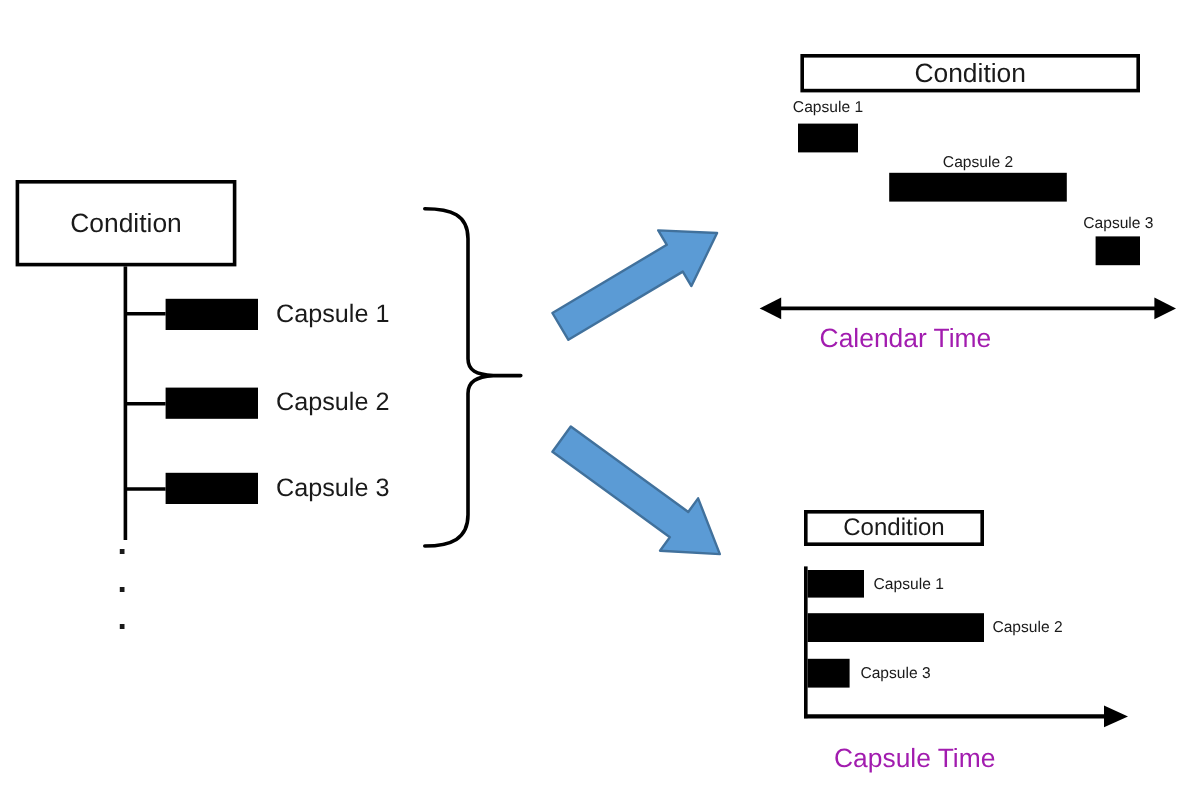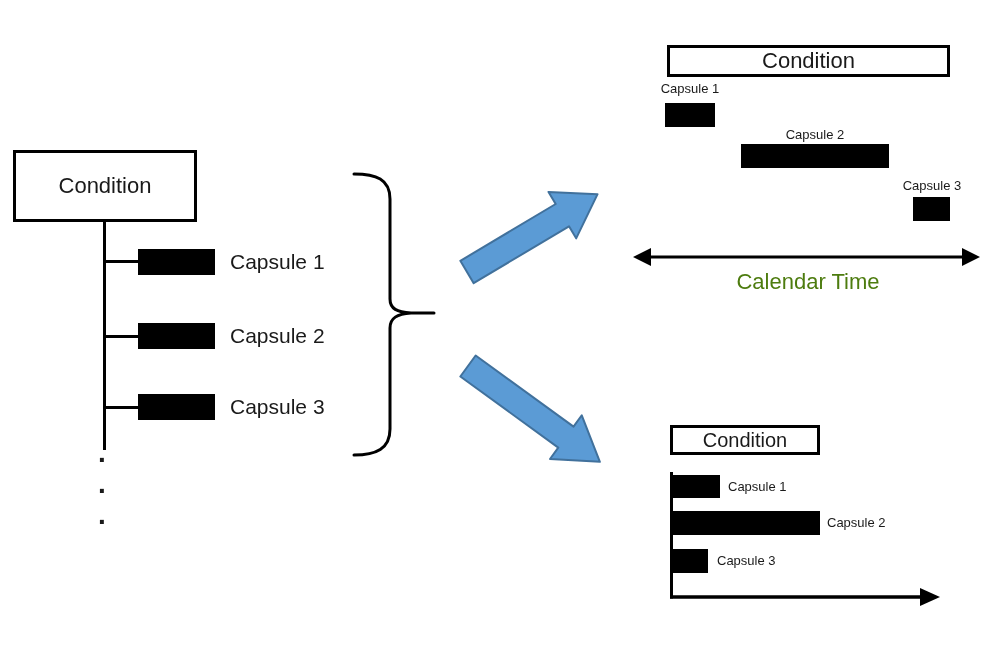--- a/index.html
+++ b/index.html
@@ -45,22 +45,22 @@
   }
   .cap-label-sm {
     position: absolute;
     font-size: 13px;
     color: #1a1a1a;
     white-space: nowrap;
   }
   .axis-title {
     position: absolute;
     font-size: 22px;
-    color: #4d7c0f;
-    text-align: center;
+    color: #a21caf;
+    text-align: left;
     white-space: nowrap;
   }
   .dot {
     position: absolute;
     font-size: 28px;
     line-height: 30px;
     font-weight: bold;
     color: #1a1a1a;
   }
   .block-arrow {
@@ -150,14 +150,15 @@
 
   <div class="bar" style="left:673px; top:475px; width:47px; height:23px;"></div>
   <div class="cap-label-sm" style="left:728px; top:475px; line-height:23px;">Capsule 1</div>
 
   <div class="bar" style="left:673px; top:511px; width:147px; height:24px;"></div>
   <div class="cap-label-sm" style="left:827px; top:511px; line-height:24px;">Capsule 2</div>
 
   <div class="bar" style="left:673px; top:549px; width:35px; height:24px;"></div>
   <div class="cap-label-sm" style="left:717px; top:549px; line-height:24px;">Capsule 3</div>
 
+  <div class="axis-title" style="left:695px; top:619px; width:200px;">Capsule Time</div>
 
 </div>
 
 </body></html>

